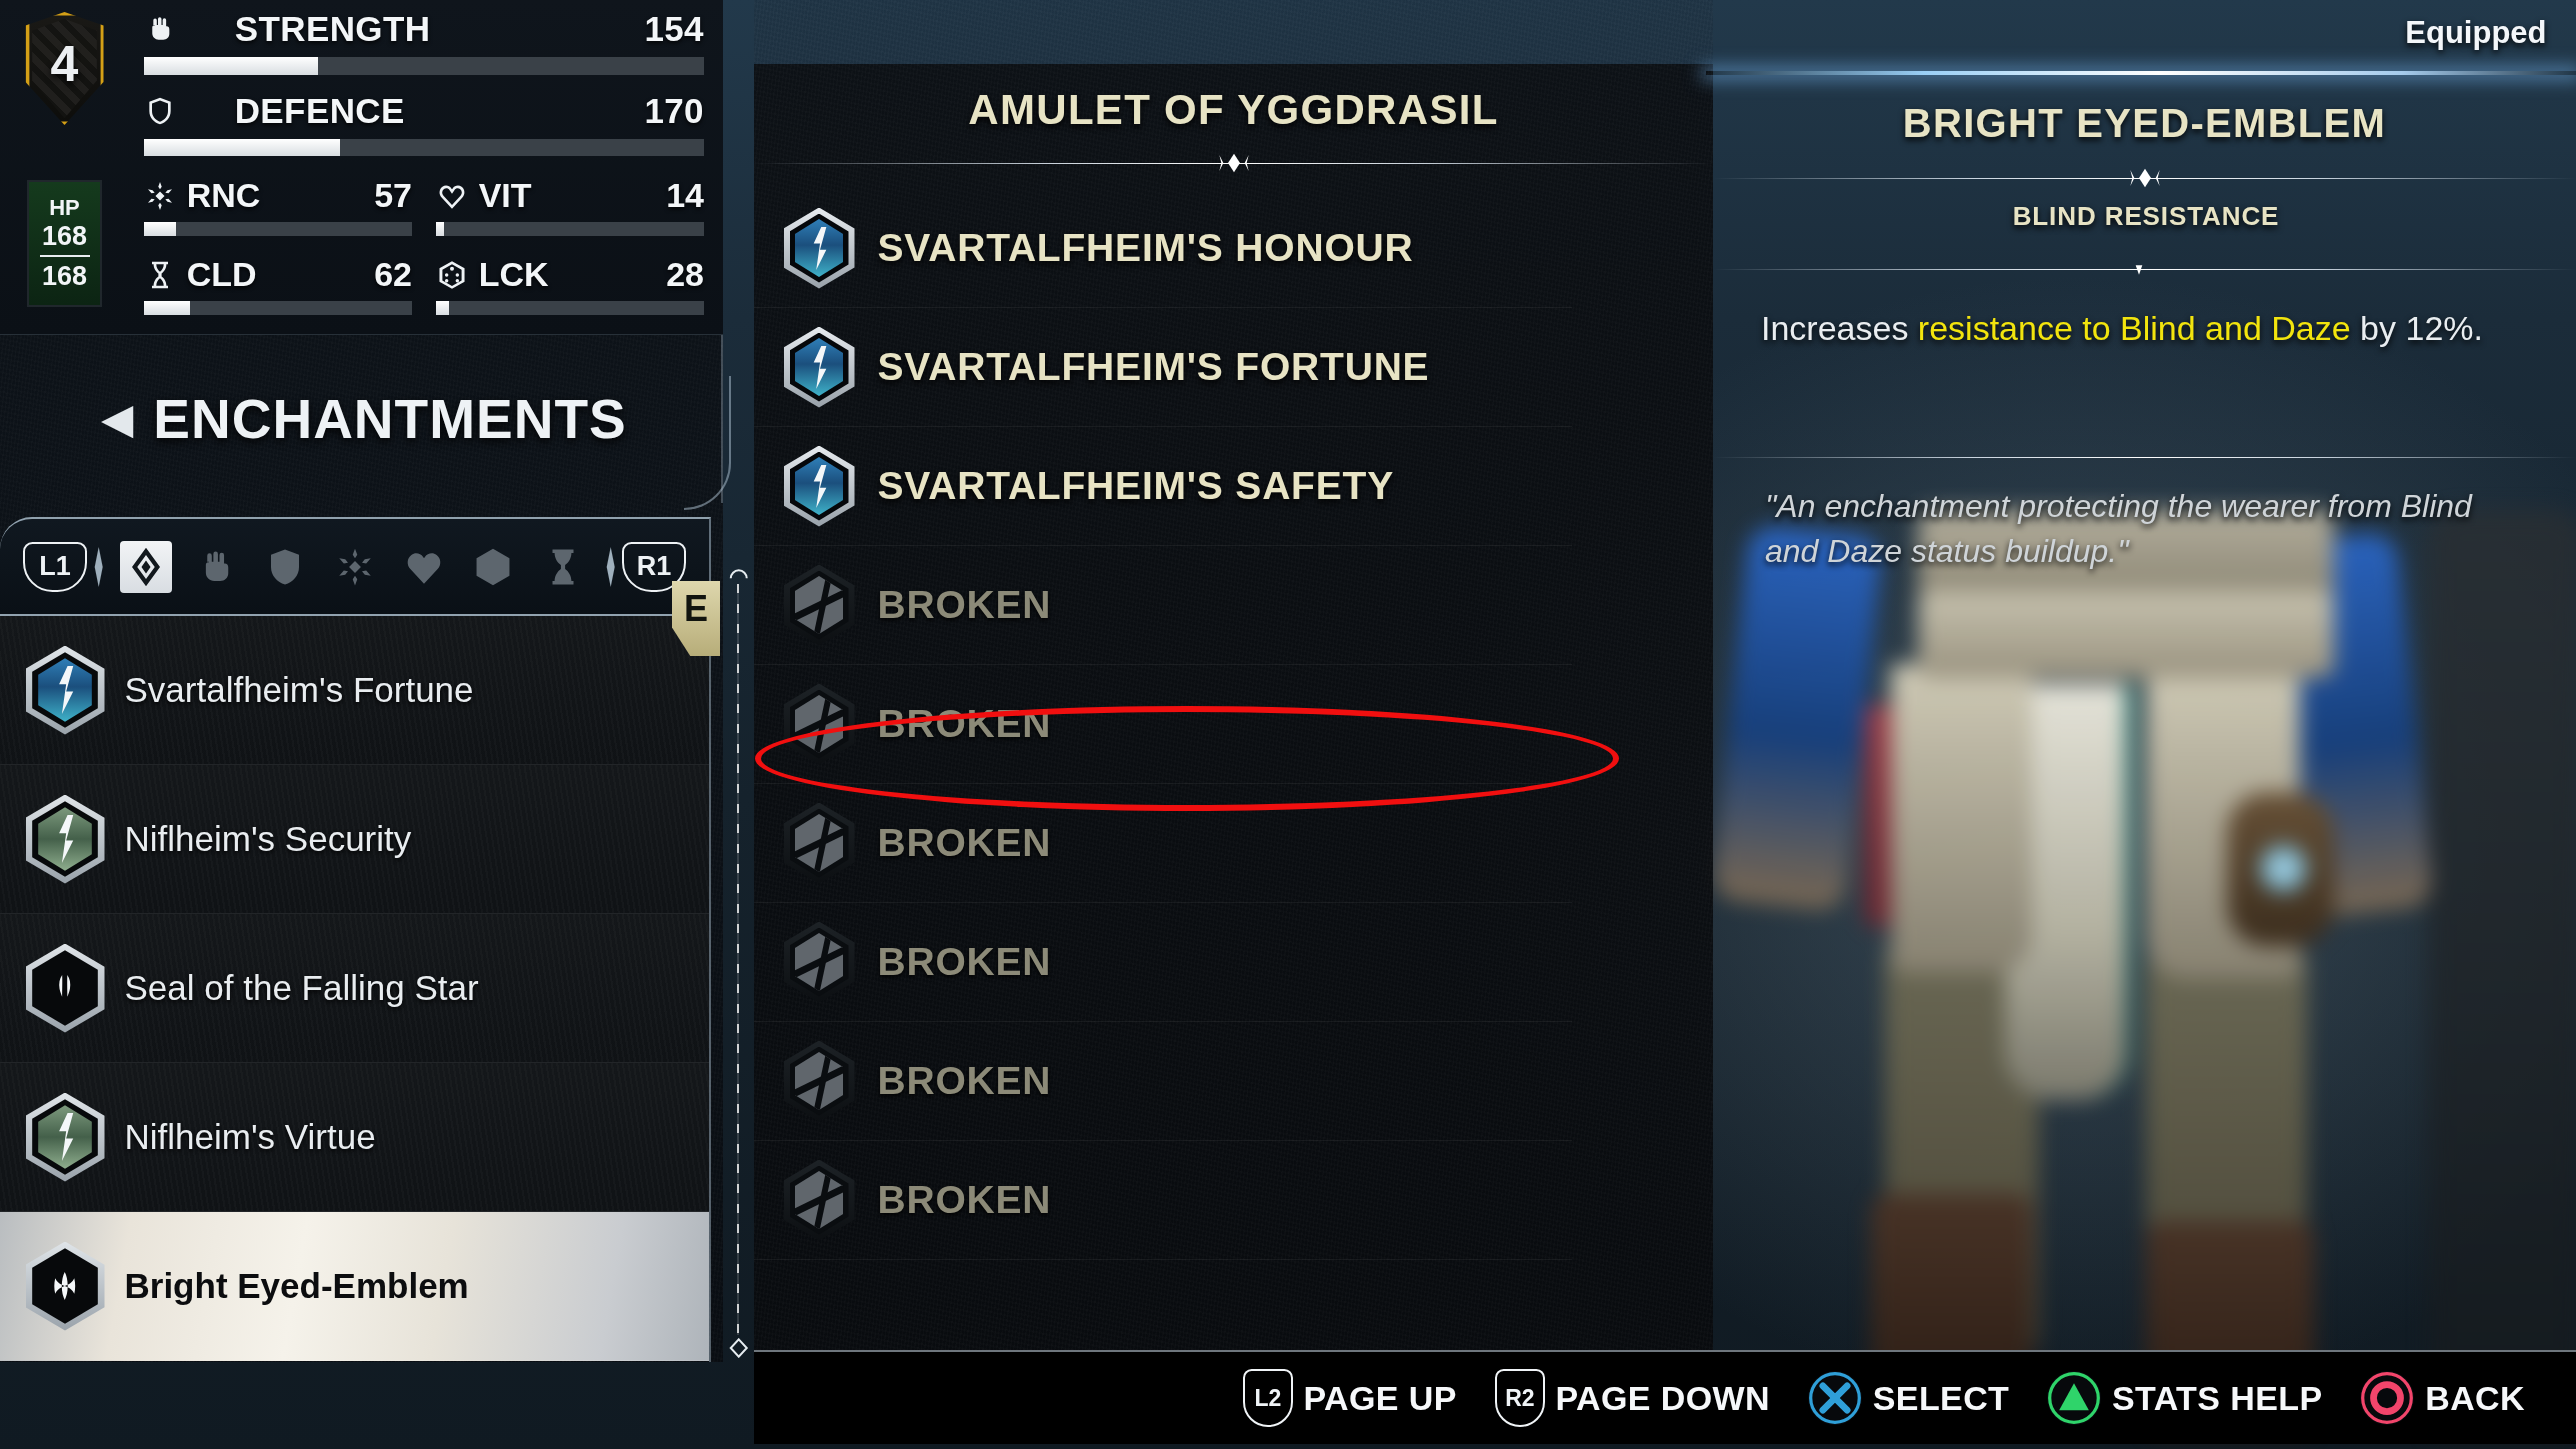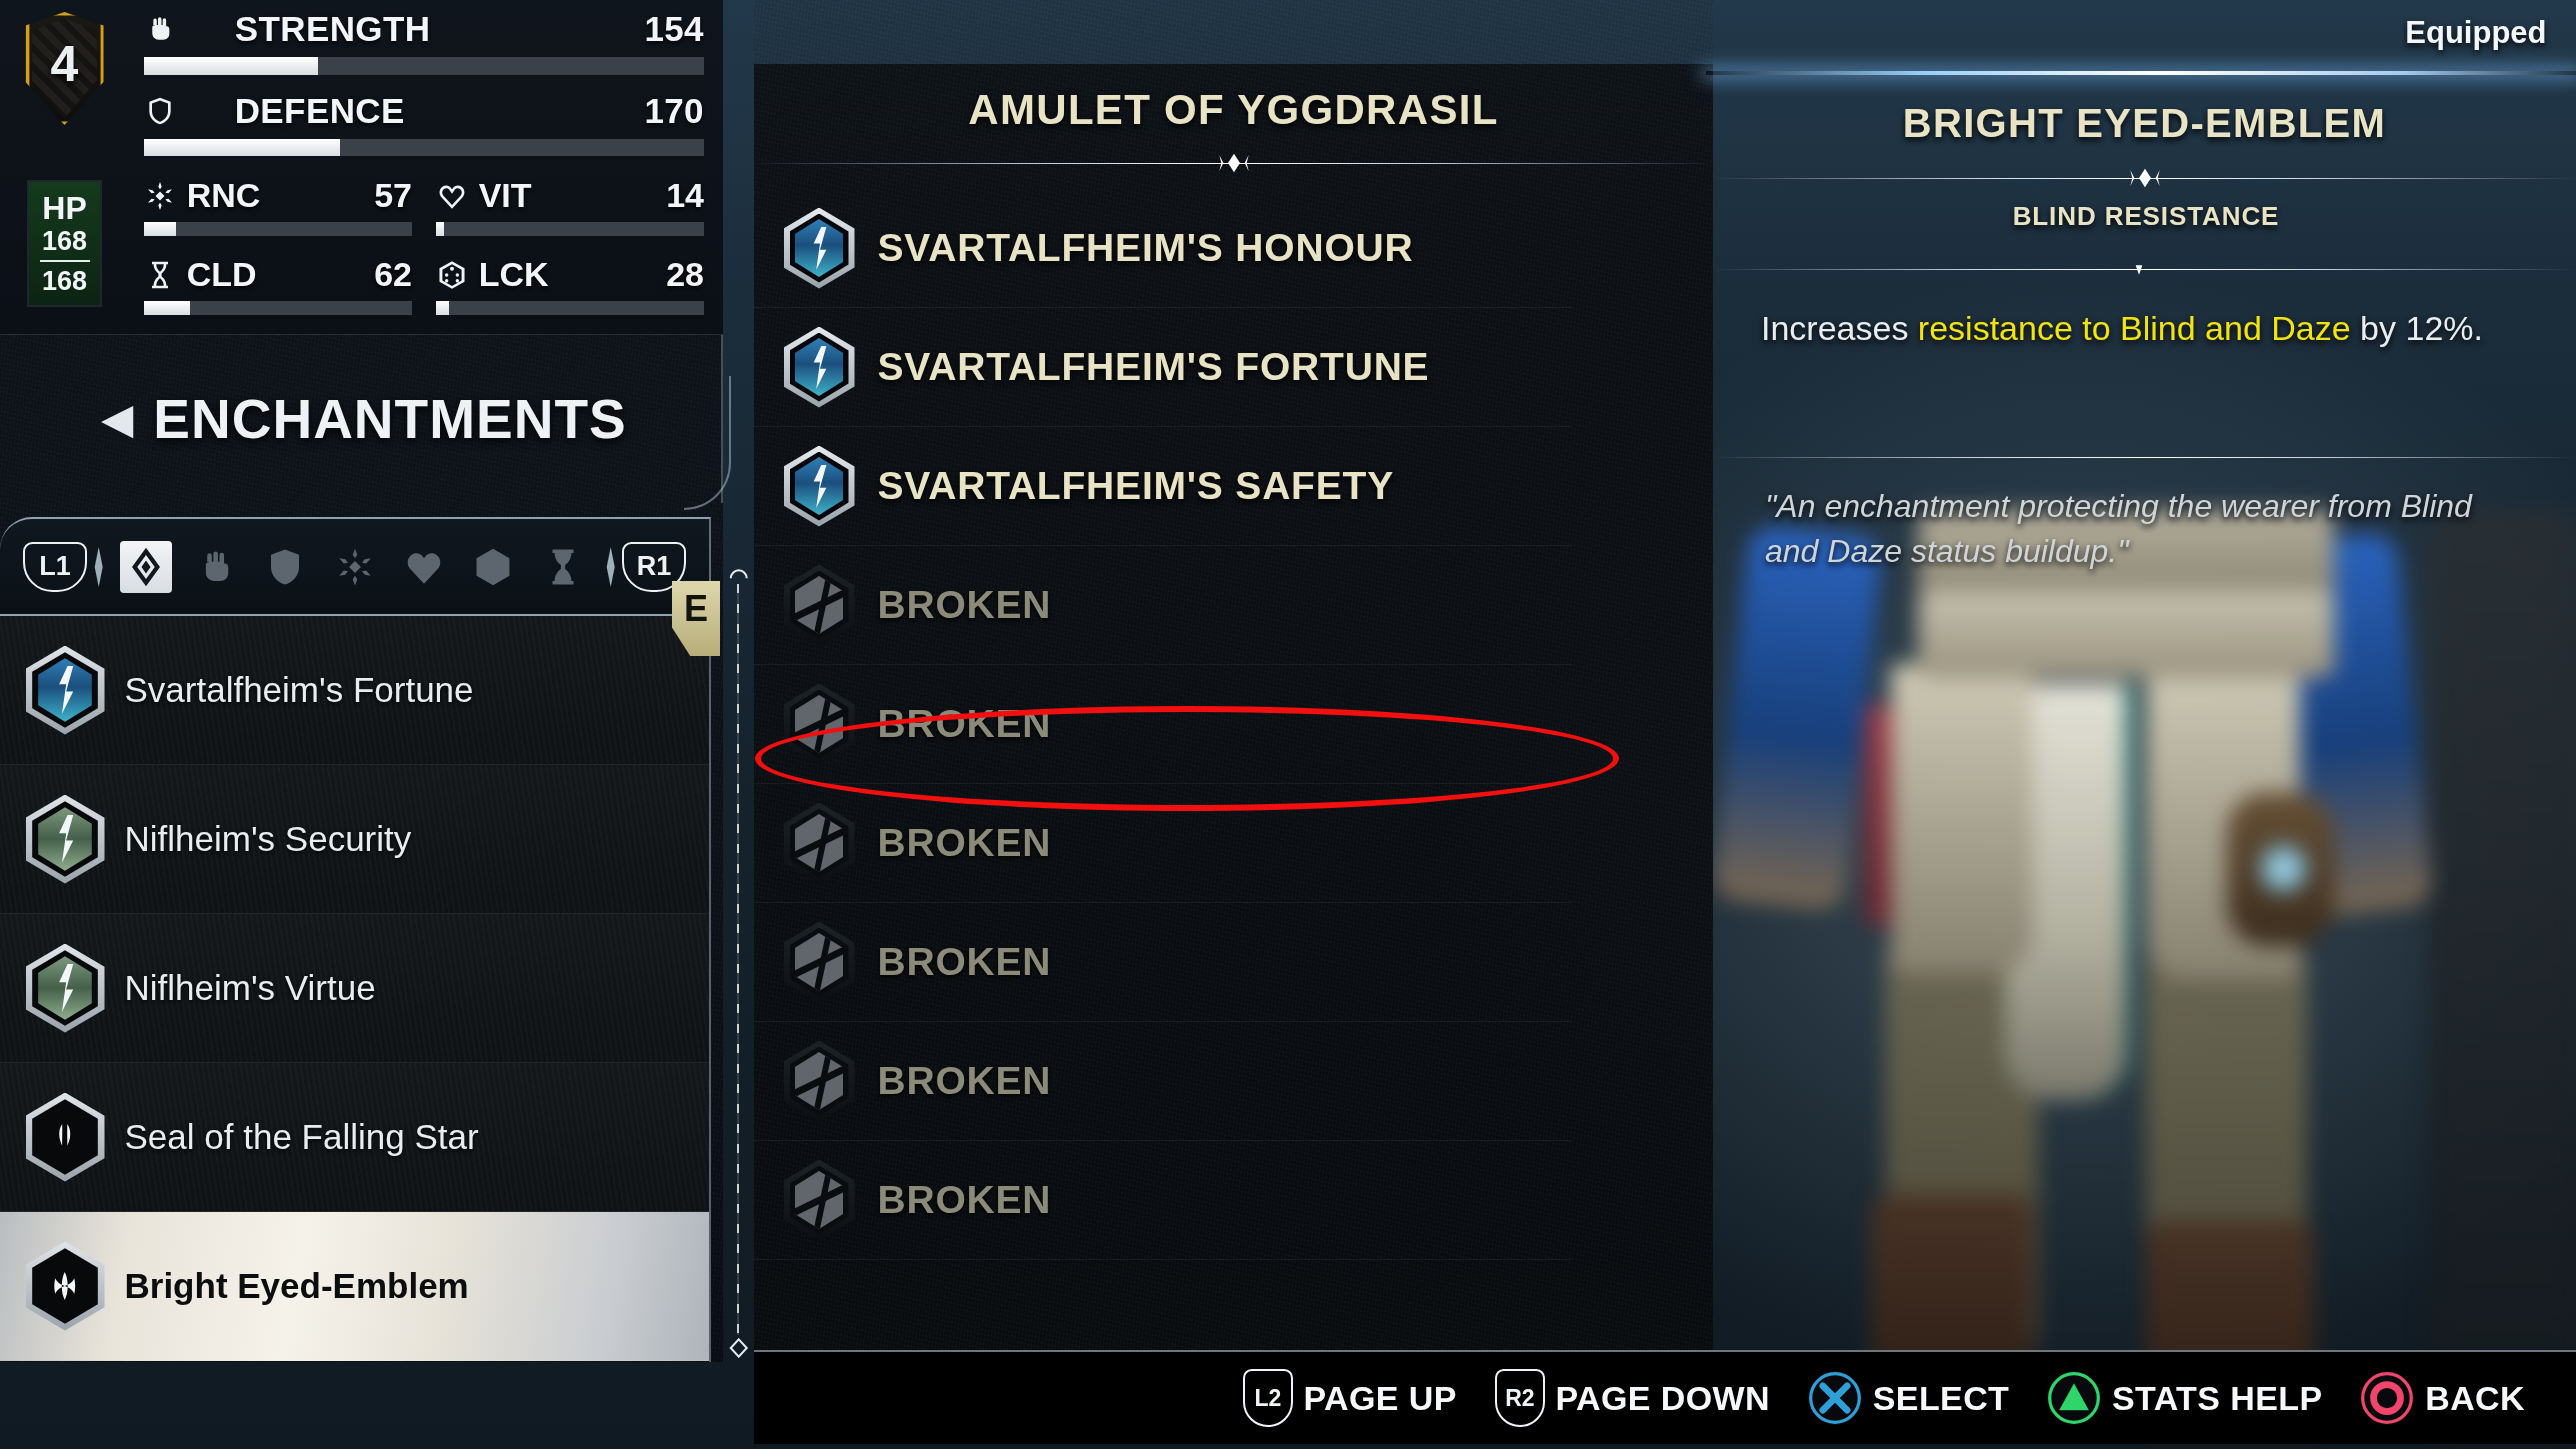--- a/index.html
+++ b/index.html
@@ -106,21 +106,21 @@
     text-shadow:0 2.7px 6.7px rgba(0,0,0,.9);
     padding-bottom:9.4px;
   }
   #hpBox{
     position:absolute; left:27px; top:180px; width:75px; height:127px;
     background:linear-gradient(180deg,#153a1d,#0c2413);
     border:2.7px solid #20272c;
     display:flex; flex-direction:column; align-items:center; justify-content:center;
     gap:2.7px;
   }
-  #hpBox .lbl{ font-size:32px; font-weight:600; color:#f2f5f7; line-height:1; }
+  #hpBox .lbl{ font-size:22px; font-weight:600; color:#f2f5f7; line-height:1; }
   #hpBox .v{ font-size:27px; font-weight:600; color:#f2f5f7; line-height:1.05;}
   #hpBox .rule{ width:50px; height:2px; background:#e8edf0; margin:2px 0; }
 
   .statMain{ position:absolute; left:144px; width:560px; }
   .statMain .row{ display:flex; align-items:center; font-size:35px; font-weight:600;
                   letter-spacing:0.4px; color:#f3f6f8; text-shadow:0 2px 4px rgba(0,0,0,.85);gap:48px;}
   .statMain .nm{ flex:1; margin-left:10.7px; }
   .statMain .vl{ font-weight:600; }
   .bar{ margin-top:8px; height:17.4px; background:#3a4148; width:100%; position:relative; }
   .bar > i{ position:absolute; left:0; top:0; bottom:0; display:block;
@@ -592,42 +592,42 @@
           </div>
       </div>
       <span class="nm">Niflheim's Security</span>
     </div>
 
     <div class="enchRow">
       <div class="txtr"></div>
       <div class="hexIcon">
         <div class="bd"></div>
           <div class="in"></div>
+        <div class="glyph">
+            <svg viewBox="0 0 34 34">
+              <path d="M14 2c-3 4-4 10-3 16 .6 3.6 2 6.8 3 9 0-7 .4-18 0-25zm6 0c3 4 4 10 3 16-.6 3.6-2 6.8-3 9 0-7-.4-18 0-25z"></path>
+            </svg>
+          </div>
+      </div>
+      <span class="nm">Seal of the Falling Star</span>
+    </div>
+
+    <div class="enchRow">
+      <div class="txtr"></div>
+      <div class="hexIcon">
+        <div class="bd"></div>
+          <div class="in"></div>
           <div class="fill fill-green"></div>
         <div class="glyph">
             <svg viewBox="0 0 20 34">
               <path d="M12 0 6 13h5L8 34l8-16h-5L16 0z"></path>
             </svg>
           </div>
       </div>
       <span class="nm">Niflheim's Virtue</span>
-    </div>
-
-    <div class="enchRow">
-      <div class="txtr"></div>
-      <div class="hexIcon">
-        <div class="bd"></div>
-          <div class="in"></div>
-        <div class="glyph">
-            <svg viewBox="0 0 34 34">
-              <path d="M14 2c-3 4-4 10-3 16 .6 3.6 2 6.8 3 9 0-7 .4-18 0-25zm6 0c3 4 4 10 3 16-.6 3.6-2 6.8-3 9 0-7-.4-18 0-25z"></path>
-            </svg>
-          </div>
-      </div>
-      <span class="nm">Seal of the Falling Star</span>
     </div>
 
     <div class="enchRow sel">
       <div class="hexIcon">
         <div class="bd"></div>
           <div class="in"></div>
         <div class="glyph">
             <svg viewBox="0 0 34 34">
               <path d="M17 1c-2 4-3.4 9-3.4 16S15 29 17 33c2-4 3.4-9 3.4-16S19 5 17 1zM6 8c2 4 5 7 11 9-6 2-9 5-11 9-1.4-6-1.4-12 0-18zm22 0c1.4 6 1.4 12 0 18-2-4-5-7-11-9 6-2 9-5 11-9z"></path>
             </svg>

